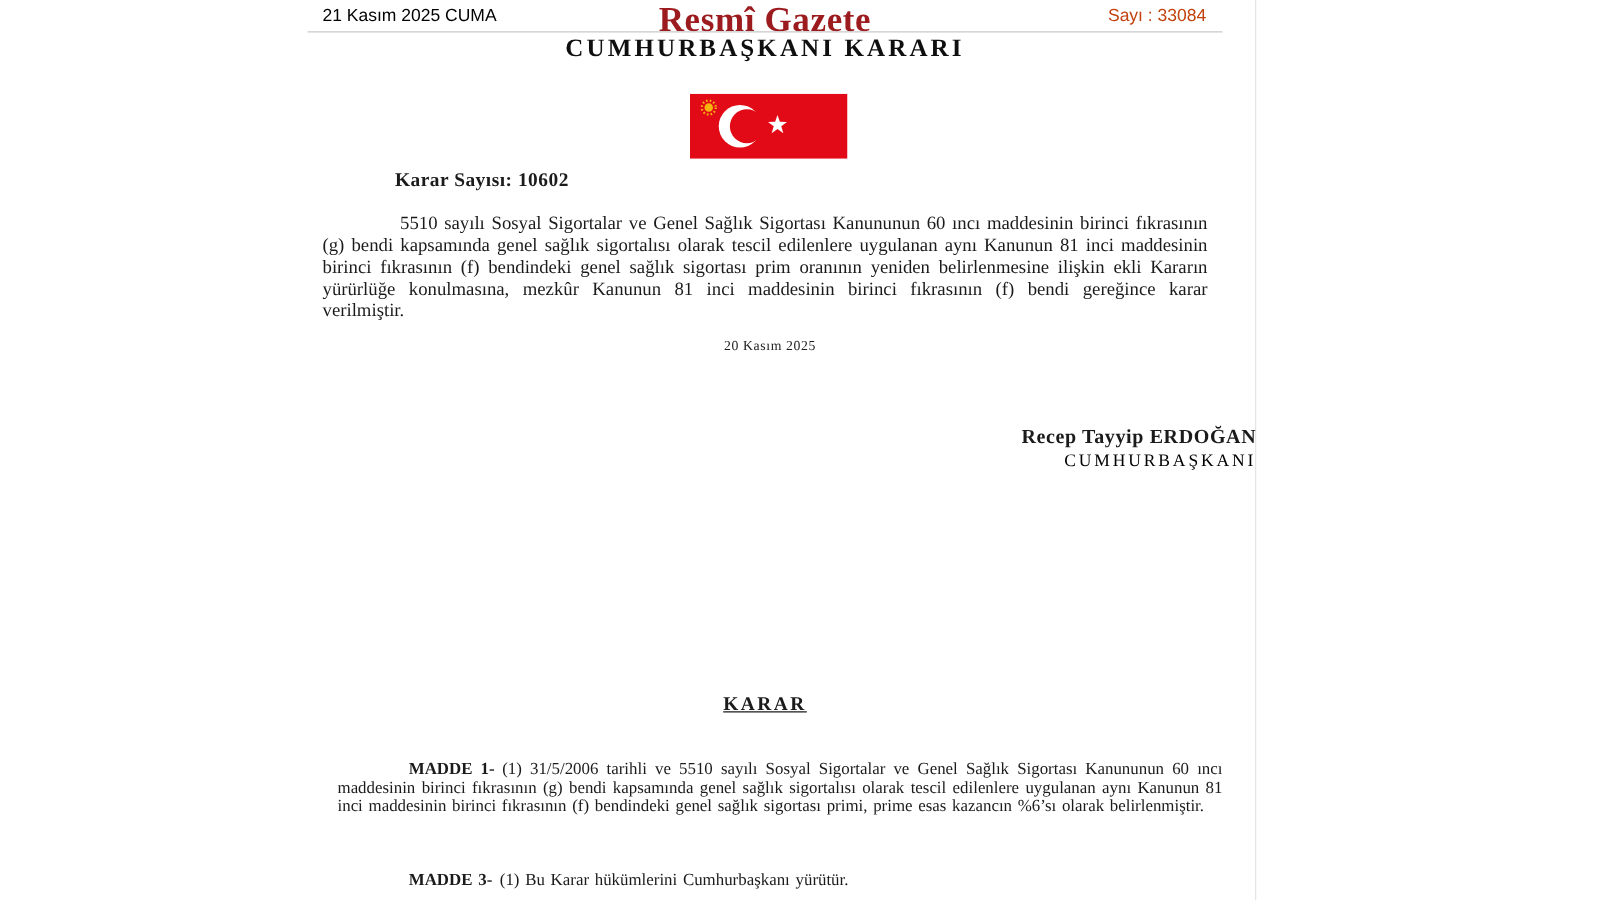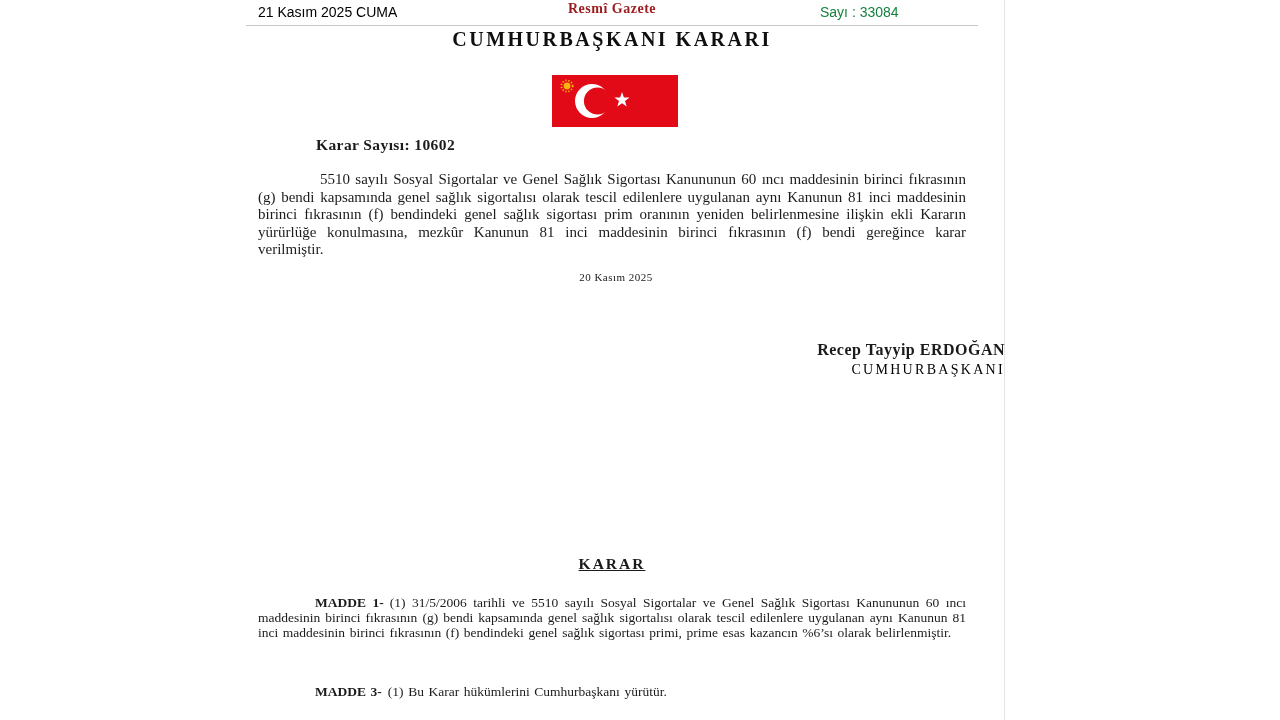--- a/index.html
+++ b/index.html
@@ -8,25 +8,25 @@
     font-family:"Liberation Serif",serif;color:#1b1b1b;overflow:hidden;
   }
   
   .hdr-date{
     position:absolute;left:258px;top:4px;
     font-family:"Liberation Sans",sans-serif;font-size:14px;color:#000000;
     white-space:nowrap;
   }
   .hdr-title{
     position:absolute;left:246px;top:1px;width:732px;text-align:center;
-    font-weight:bold;font-size:14px;color:#9c1b1e;letter-spacing:0.5px;
+    font-weight:bold;font-size:28px;color:#9c1b1e;letter-spacing:0.5px;
   }
   .hdr-issue{
-    position:absolute;left:820px;top:4px;width:145px;
-    font-family:"Liberation Sans",sans-serif;font-size:14px;color:#15803d;
+    position:absolute;left:820px;top:4px;width:145px;text-align:right;
+    font-family:"Liberation Sans",sans-serif;font-size:14px;color:#c2410c;
     white-space:nowrap;
   }
   .hdr-rule{
     position:absolute;left:246px;top:25px;width:732px;height:1px;background:#c9c9c9;
   }
   .page-edge{
     position:absolute;left:1004px;top:0;width:1px;height:720px;background:#e4e4e4;
   }
   
   .decree-title{
@@ -57,21 +57,21 @@
   .sig-title{font-size:14px;letter-spacing:2.3px;margin-top:3px;color:#000000;}
   
   .annex-title{
     position:absolute;left:258px;top:555px;width:708px;text-align:center;
     font-weight:bold;font-size:15.5px;line-height:17px;letter-spacing:1.6px;
   }
   .annex-title .line2{text-decoration:underline;letter-spacing:2px;}
   .article{
     position:absolute;left:258px;width:708px;
     font-size:13.5px;line-height:14.8px;text-align:justify;text-indent:57px;
-    word-spacing:1.2px;margin:0;
+    word-spacing:1.2px;margin:12px;
   }
   .article.single{text-align:left;}
   .art-label{font-weight:bold;margin-right:6px;}
   .art-1{top:596px;}
   .art-2{top:659px;}
   .art-3{top:685px;}
 </style>
 </head>
 <body>
 

